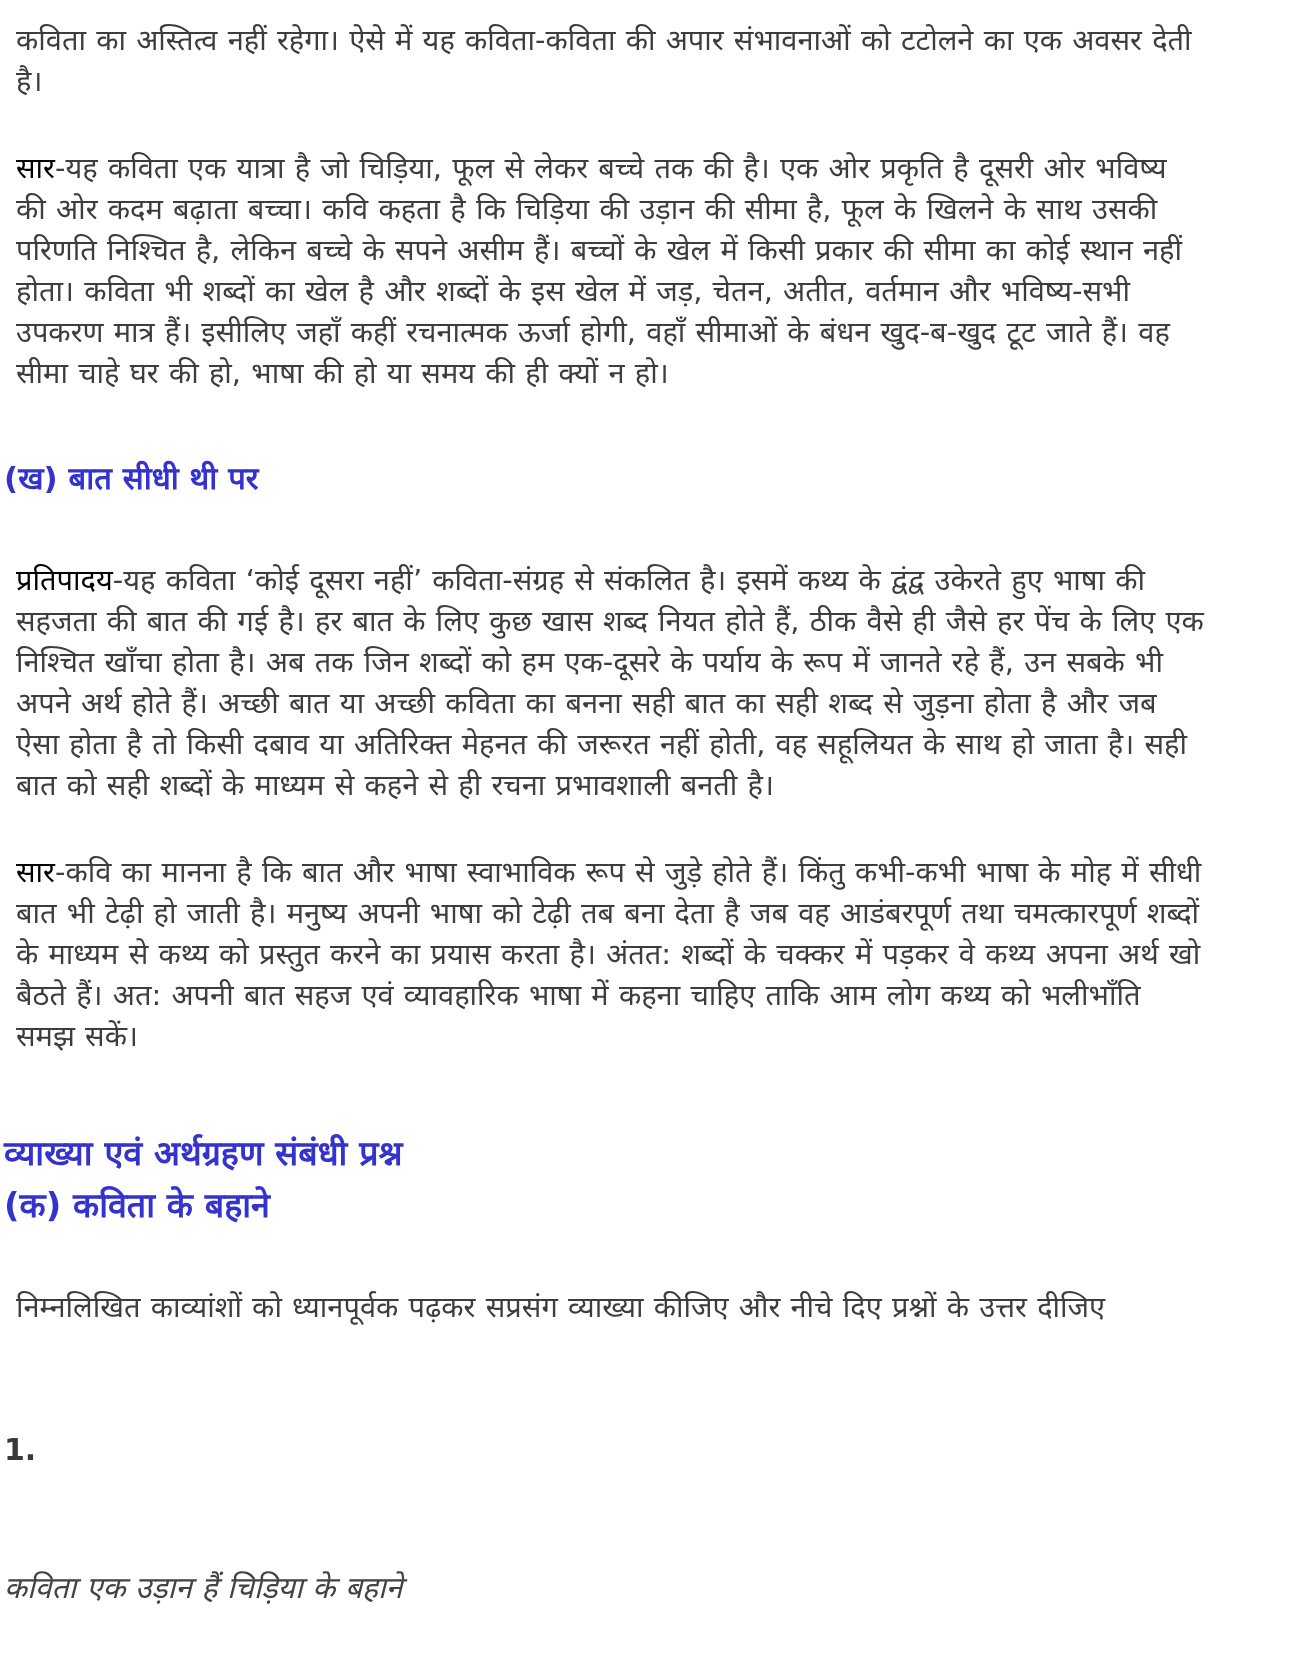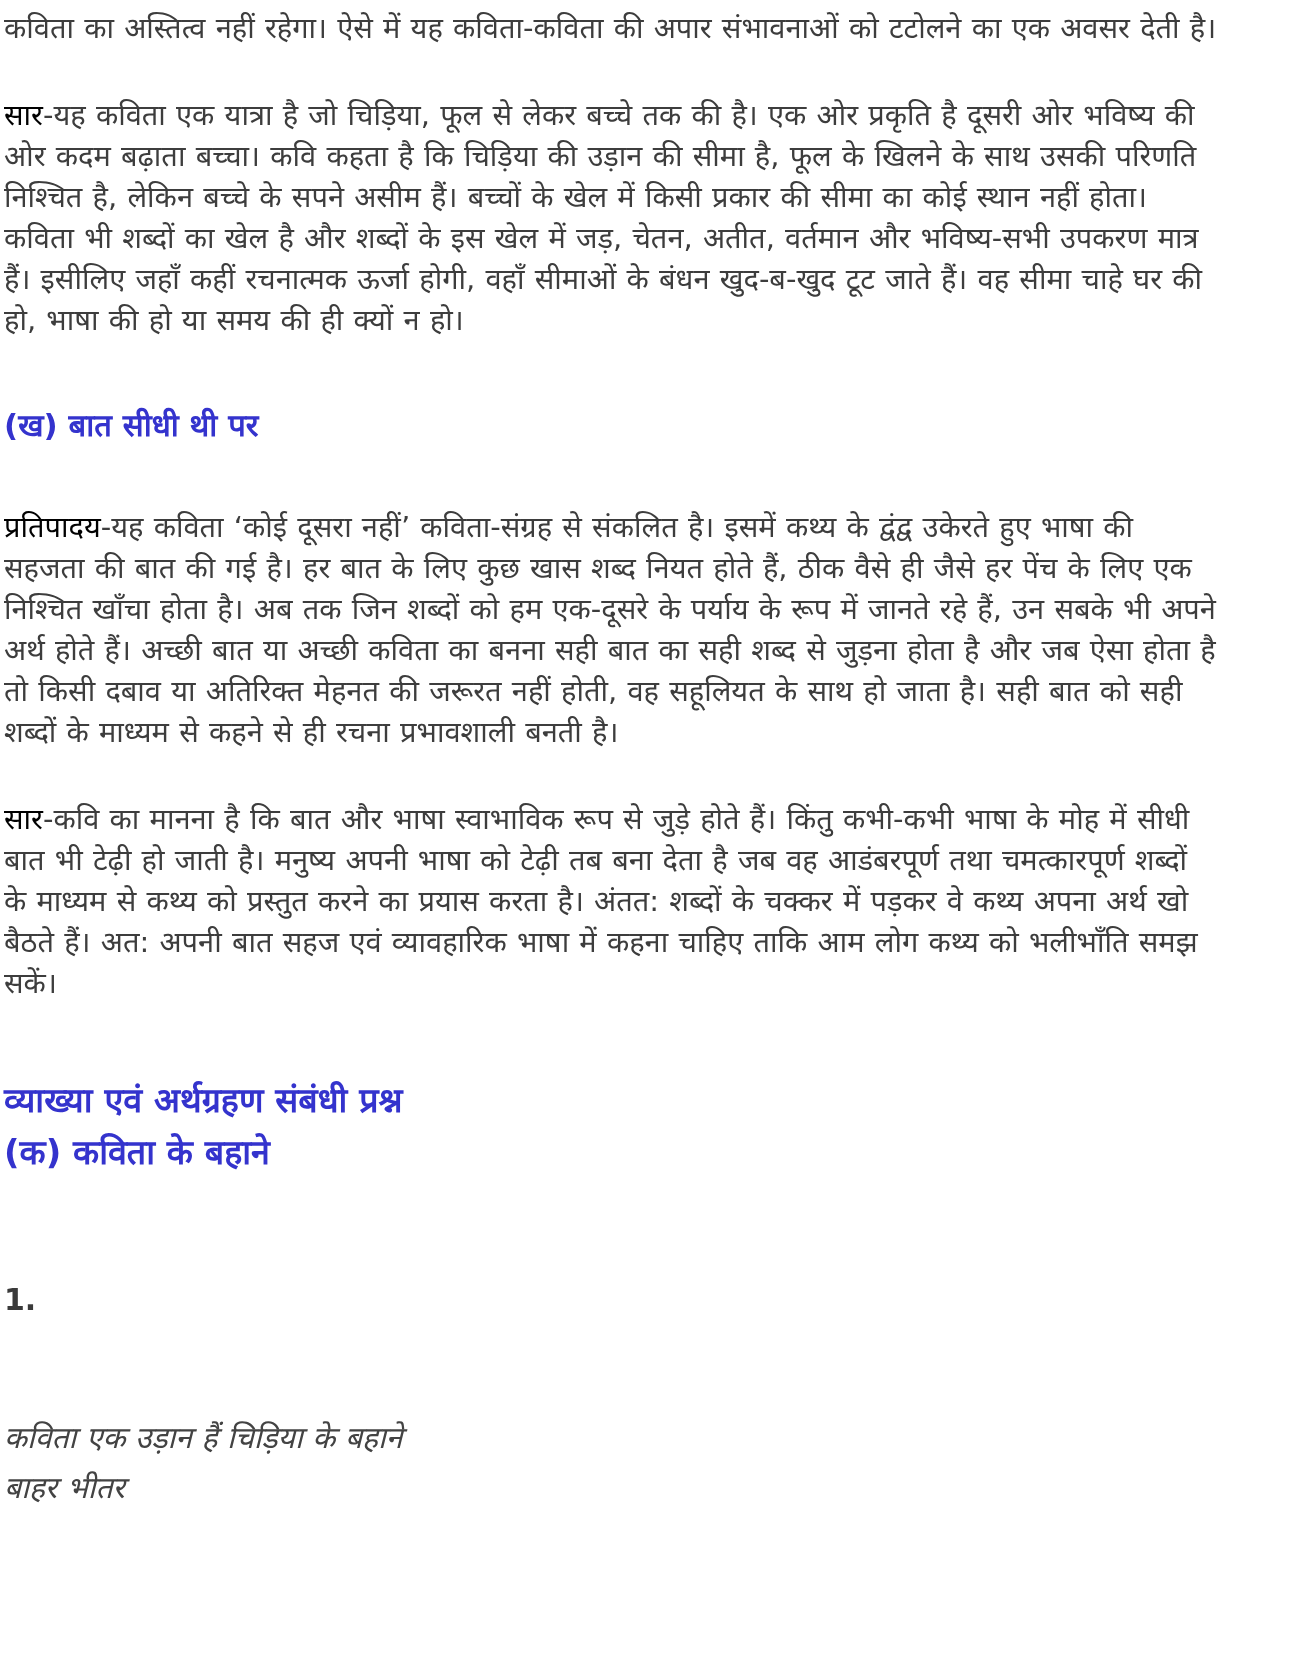--- a/index.html
+++ b/index.html
@@ -17,21 +17,21 @@
   .page {
     width: 1303px;
     min-height: 1663px;
     box-sizing: border-box;
     padding: 8px 6px 0 4px;
     background: #ffffff;
   }
   .para {
     font-size: 29px;
     line-height: 41px;
-    margin: 0;
+    margin: 12px;
     padding-right: 80px;
     text-align: left;
     word-spacing: 1px;
   }
   .lead-word {
     font-weight: normal;
     color: #000000;
   }
   .gap-md { margin-top: 46px; }
   .heading-blue {
@@ -90,21 +90,21 @@
 
   <p class="para gap-md">
     <span class="lead-word">सार</span><span>-कवि का मानना है कि बात और भाषा स्वाभाविक रूप से जुड़े होते हैं। किंतु कभी-कभी भाषा के मोह में सीधी बात भी टेढ़ी हो जाती है। मनुष्य अपनी भाषा को टेढ़ी तब बना देता है जब वह आडंबरपूर्ण तथा चमत्कारपूर्ण शब्दों के माध्यम से कथ्य को प्रस्तुत करने का प्रयास करता है। अंतत: शब्दों के चक्कर में पड़कर वे कथ्य अपना अर्थ खो बैठते हैं। अत: अपनी बात सहज एवं व्यावहारिक भाषा में कहना चाहिए ताकि आम लोग कथ्य को भलीभाँति समझ सकें।</span>
   </p>
 
   <div class="heading-blue heading-block">
     <div>व्याख्या एवं अर्थग्रहण संबंधी प्रश्न</div>
     <div>(क) कविता के बहाने</div>
   </div>
 
+  <p class="para instruction">निम्नलिखित काव्यांशों को ध्यानपूर्वक पढ़कर सप्रसंग व्याख्या कीजिए और नीचे दिए प्रश्नों के उत्तर दीजिए</p>
 
   <div class="q-number">1.</div>
 
   <div class="poem">
     <div class="poem-line">कविता एक उड़ान हैं चिड़िया के बहाने</div>
-    <div class="poem-line">बाहर भीतर</div>
   </div>
 
 </div>
 
 </body></html>

